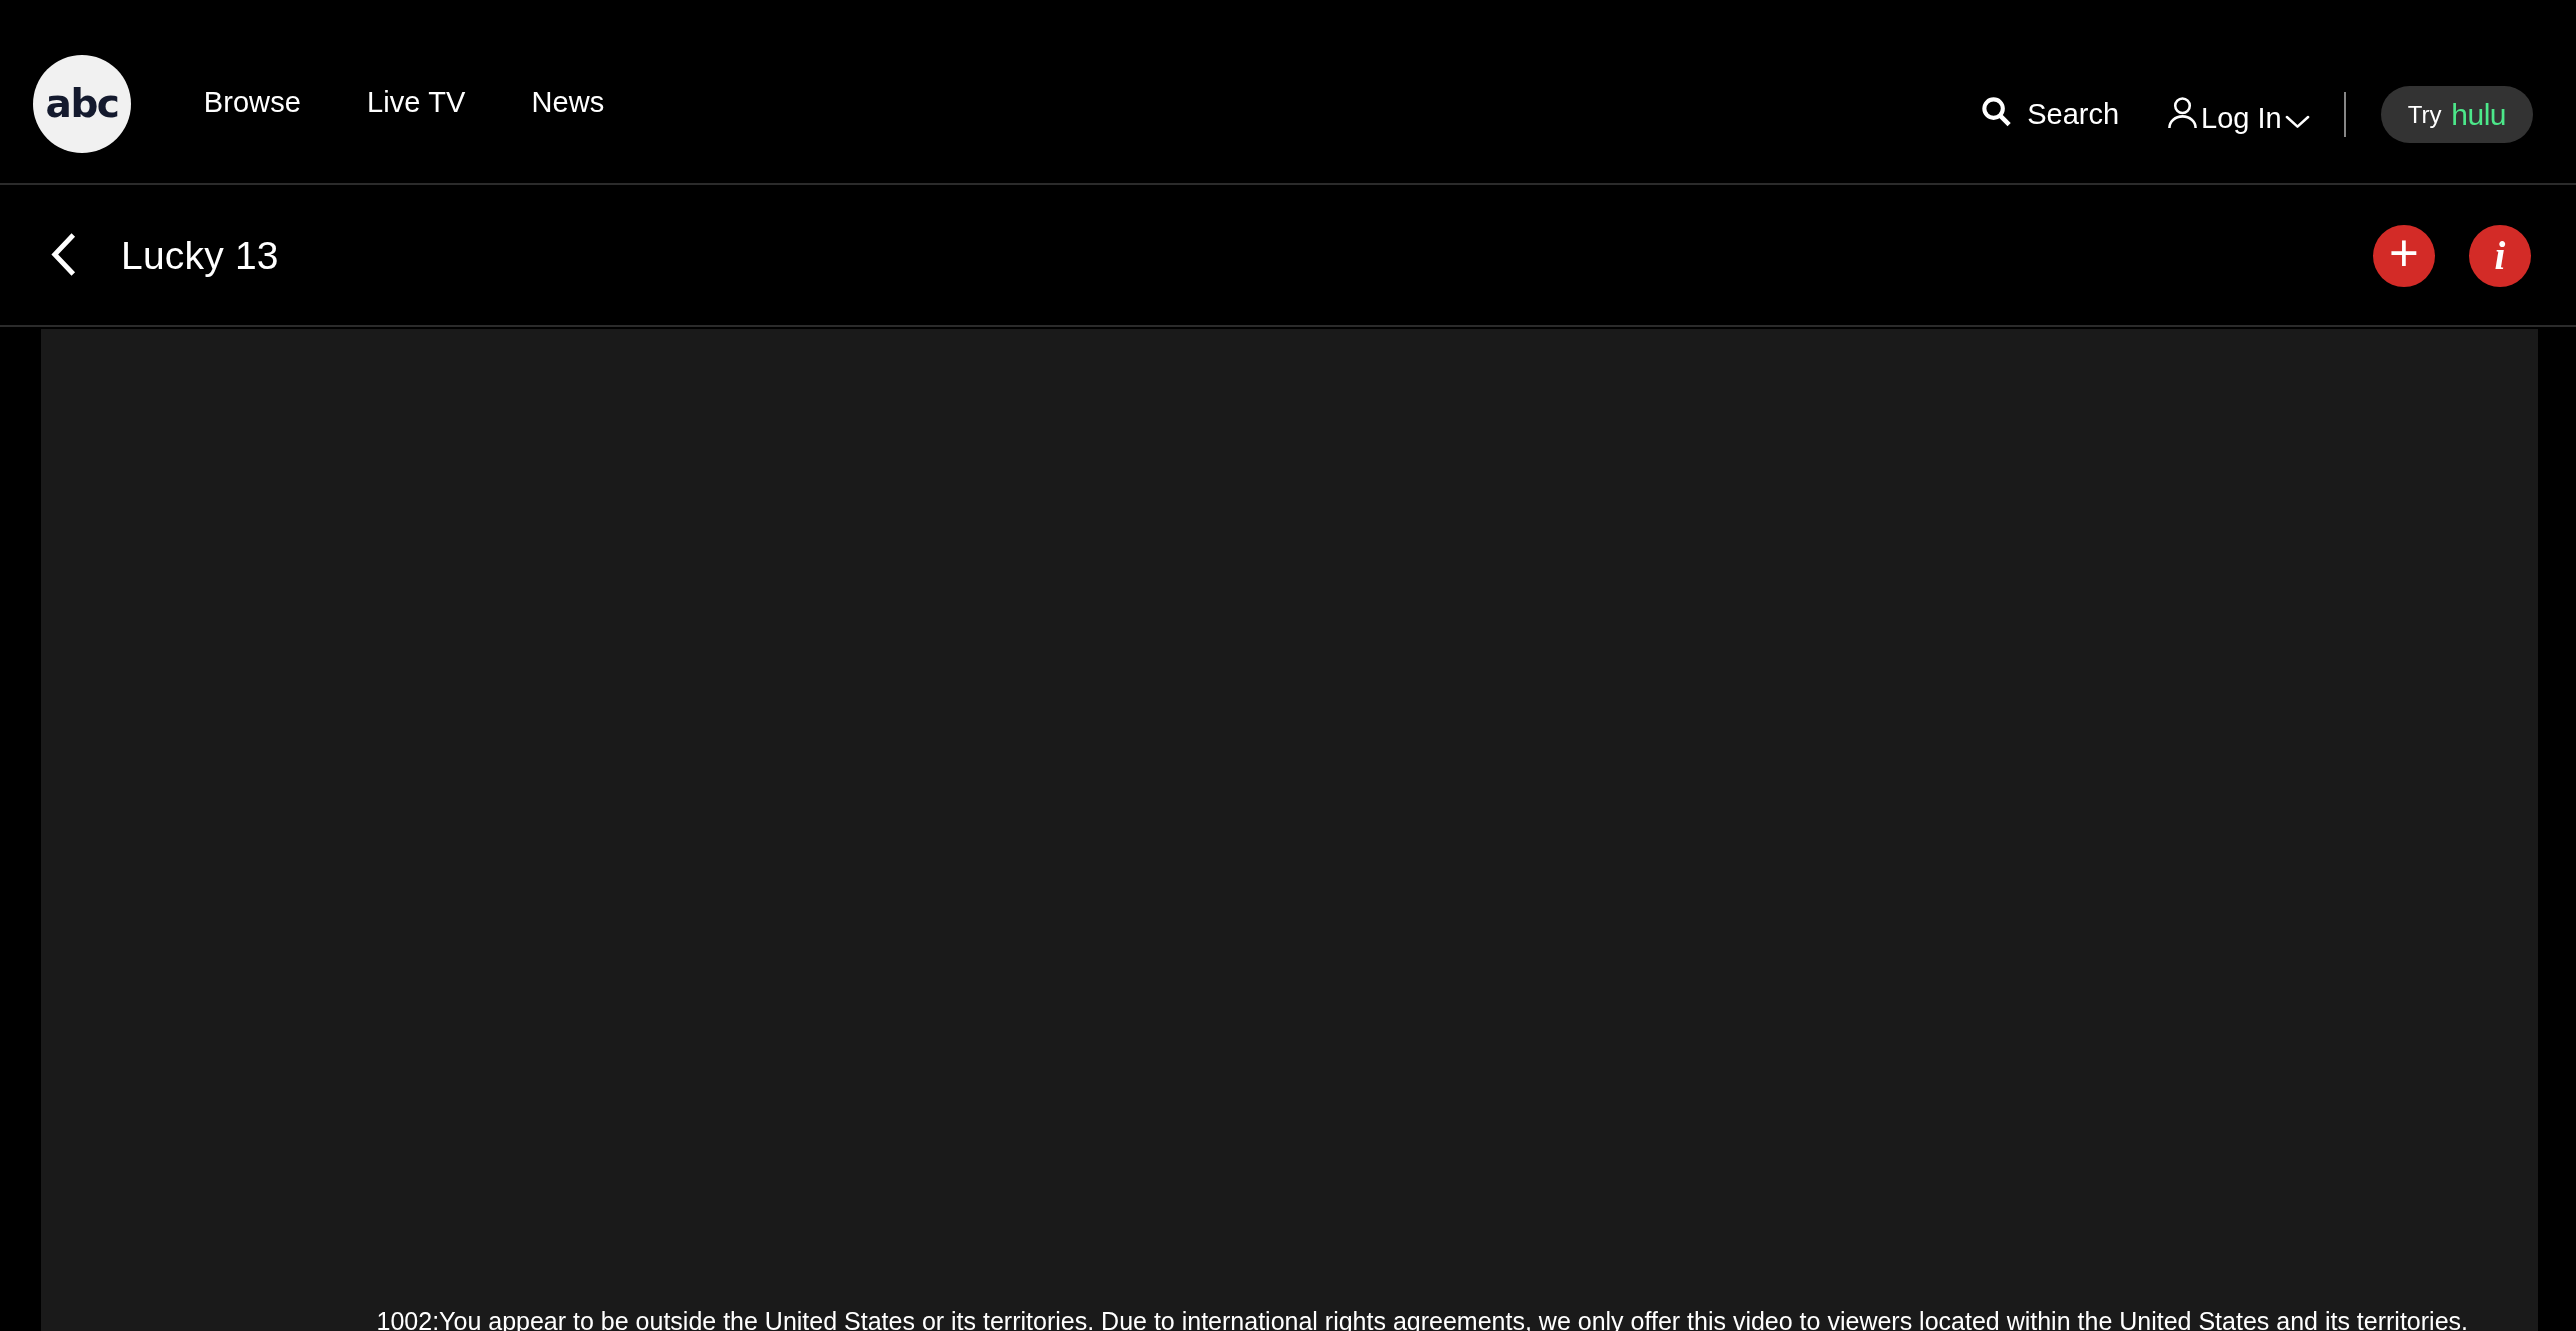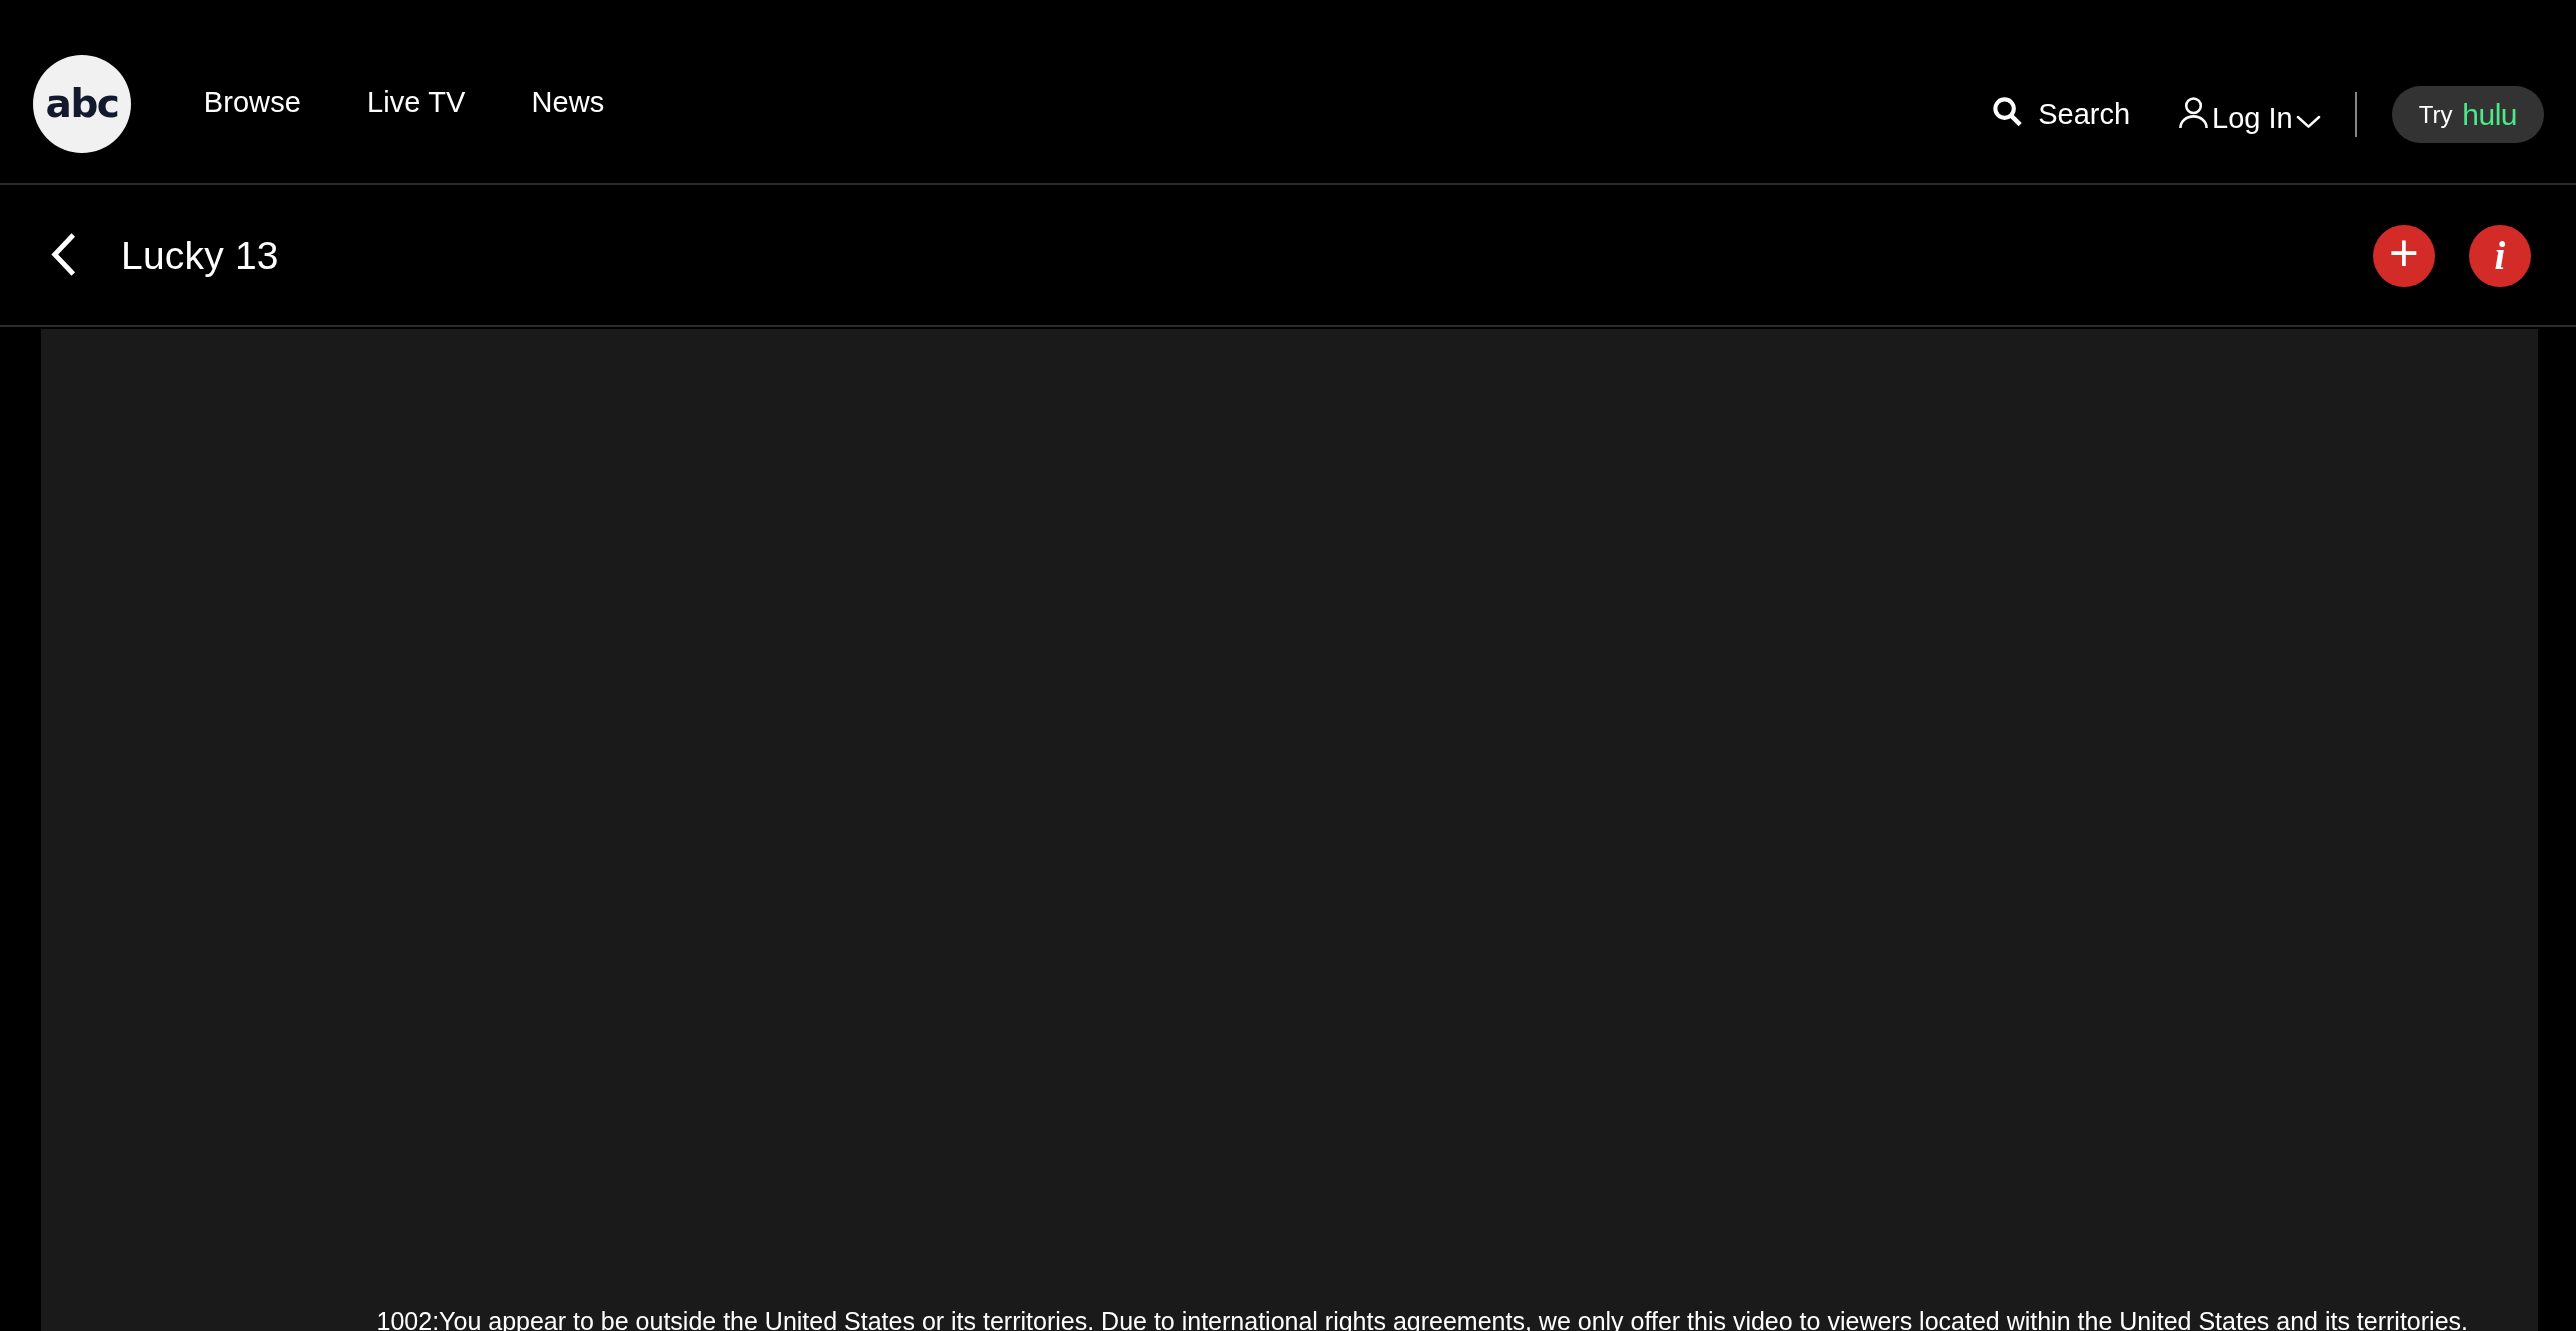--- a/index.html
+++ b/index.html
@@ -70,21 +70,21 @@
     font-weight: 400;
     letter-spacing: 0.1px;
     padding: 0 33px;
     cursor: pointer;
     white-space: nowrap;
   }
   .nav-link:first-child { padding-left: 13.7px; }
 
   .header-right {
     position: absolute;
-    right: 32px;
+    right: 43px;
     top: 0;
     height: 141px;
     display: flex;
     align-items: center;
   }
 
   .search-control {
     display: flex;
     align-items: center;
     gap: 13.7px;

